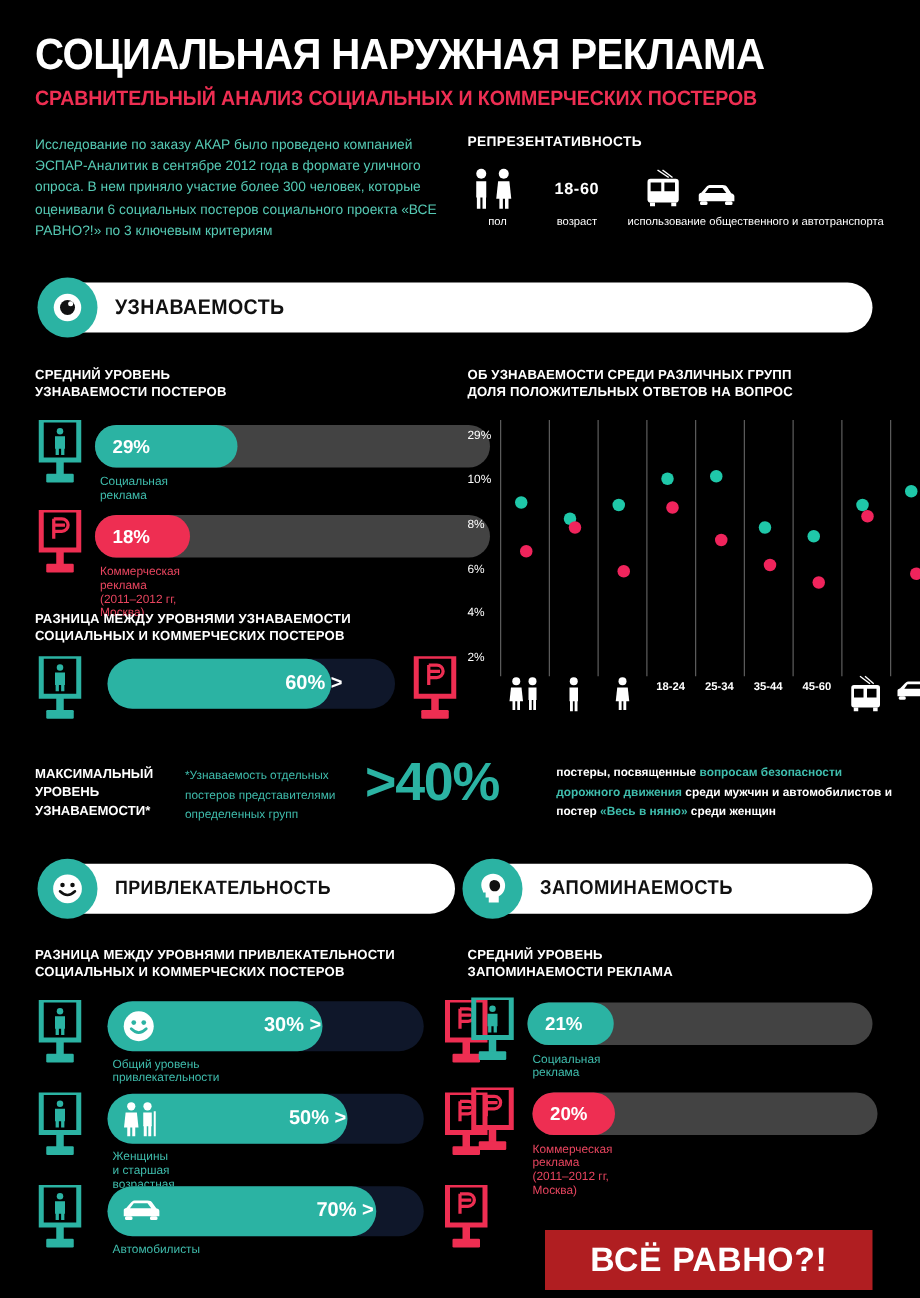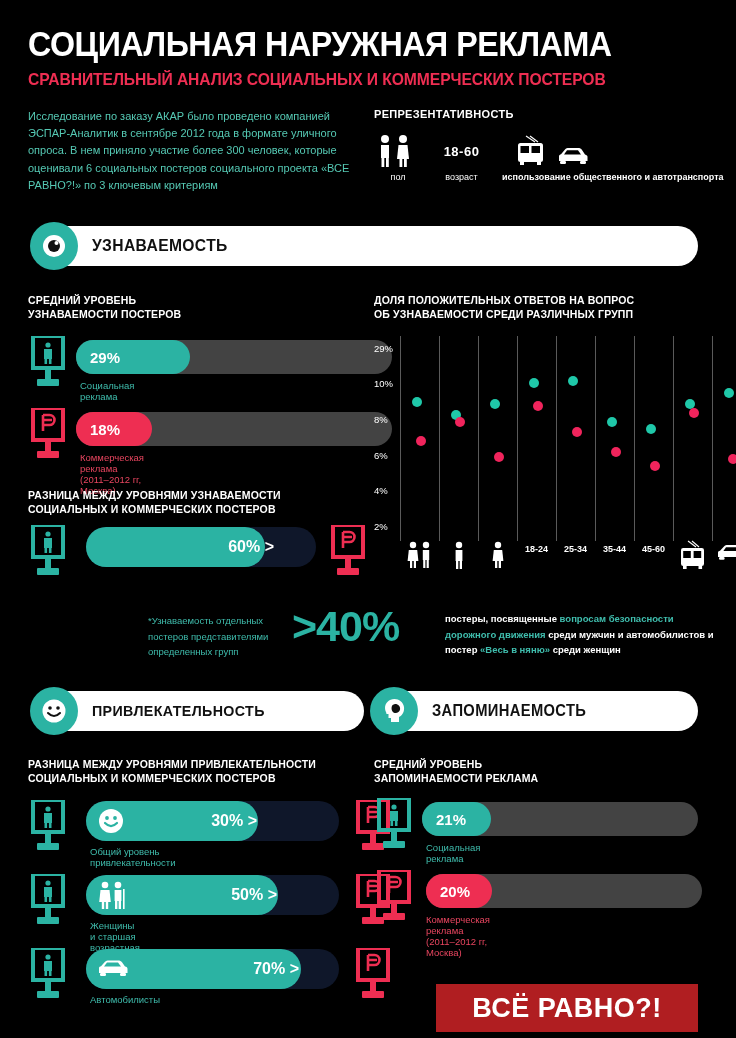--- a/index.html
+++ b/index.html
@@ -164,21 +164,21 @@
         </svg>
       </span>
       <span style="display:inline-block;vertical-align:bottom;margin-left:4px;">
         <svg width="34" height="24" viewBox="0 0 34 24">
           <path d="M3 17 L3 12 C3 11 4 10.5 5 10.2 L9 5.5 C10 4.3 11 4 13 4 L22 4 C24 4 25 4.6 26 6 L29 10.5 C30.6 11 31.5 11.6 31.5 13 L31.5 17 Z" fill="#fff"></path>
           <path d="M11 6.3 L22 6.3 L25 10.4 L8 10.4 Z" fill="#000"></path>
           <rect x="4" y="17" width="6" height="3" rx="1.2" fill="#fff"></rect>
           <rect x="24" y="17" width="6" height="3" rx="1.2" fill="#fff"></rect>
         </svg>
       </span>
-      <div class="rep-lbl" style="text-align:right;font-weight:bold;">использование общественного и автотранспорта</div>
+      <div class="rep-lbl" style="text-align:right;">использование общественного и автотранспорта</div>
     </div>
   </div>
 
   <div class="pill" style="left:34px; top:226px; width:664px;">
     <div class="pill-circle">
       <svg width="30" height="30" viewBox="0 0 30 30">
         <circle cx="15" cy="15" r="11" fill="#fff"></circle>
         <circle cx="15" cy="15" r="6" fill="#111"></circle>
         <circle cx="17.5" cy="12" r="2" fill="#fff"></circle>
       </svg>
@@ -249,22 +249,22 @@
       <svg width="40" height="52" viewBox="0 0 40 52">
         <rect x="5" y="0" width="30" height="32" fill="none" stroke="#ee2e52" stroke-width="4"></rect>
         <path d="M15 7 h6.5 a5 5 0 0 1 0 10 H15 M15 12 h9 M15 7 v16" stroke="#ee2e52" stroke-width="2.6" fill="none"></path>
         <rect x="17" y="32" width="6" height="12" fill="#ee2e52"></rect>
         <rect x="9" y="43" width="22" height="7" rx="1" fill="#ee2e52"></rect>
       </svg>
     </span>
   </div>
 
   <div class="subhead" style="left:374px; top:294px;">
+    <div>ОБ УЗНАВАЕМОСТИ СРЕДИ РАЗЛИЧНЫХ ГРУПП</div>
     <div>ДОЛЯ ПОЛОЖИТЕЛЬНЫХ ОТВЕТОВ НА ВОПРОС</div>
-    <div>ОБ УЗНАВАЕМОСТИ СРЕДИ РАЗЛИЧНЫХ ГРУПП</div>
   </div>
 
   <div class="chart">
     <div id="yticks">
         <div class="ytick" style="top: 6.89381px;">29%</div>
         <div class="ytick" style="top: 42.469px;">10%</div>
         <div class="ytick" style="top: 78.0442px;">8%</div>
         <div class="ytick" style="top: 113.619px;">6%</div>
         <div class="ytick" style="top: 149.195px;">4%</div>
         <div class="ytick" style="top: 184.77px;">2%</div>
@@ -348,20 +348,25 @@
           <svg width="32" height="24" viewBox="0 0 32 24" style="margin: 0px auto;">
             <path d="M2 17 L2 12.5 C2 11.5 3 11 4 10.8 L8 6.5 C9 5.4 10 5.1 12 5.1 L20 5.1 C22 5.1 23 5.7 24 7 L27 11 C28.5 11.5 29.4 12 29.4 13.3 L29.4 17 Z" fill="#fff"></path>
             <path d="M10 7.3 L20 7.3 L23 10.9 L7.4 10.9 Z" fill="#000"></path>
             <rect x="3" y="17" width="5.6" height="2.8" rx="1.2" fill="#fff"></rect>
             <rect x="22.5" y="17" width="5.6" height="2.8" rx="1.2" fill="#fff"></rect>
           </svg>
         </div>
       </div>
   </div>
 
+  <div class="max-lbl">
+    <div>МАКСИМАЛЬНЫЙ</div>
+    <div>УРОВЕНЬ</div>
+    <div>УЗНАВАЕМОСТИ*</div>
+  </div>
   <div class="max-note">*Узнаваемость отдельных постеров представителями определенных групп</div>
   <div class="max-big">&gt;40%</div>
   <div class="max-right">
     <span>постеры, посвященные </span><span class="hl">вопросам безопасности дорожного движения</span><span> среди мужчин и автомобилистов и постер </span><span class="hl">«Весь в няню»</span><span> среди женщин</span>
   </div>
 
   <div class="pill" style="left:34px; top:691px; width:330px;">
     <div class="pill-circle">
       <svg width="30" height="30" viewBox="0 0 30 30">
         <circle cx="15" cy="15" r="11.5" fill="#fff"></circle>

